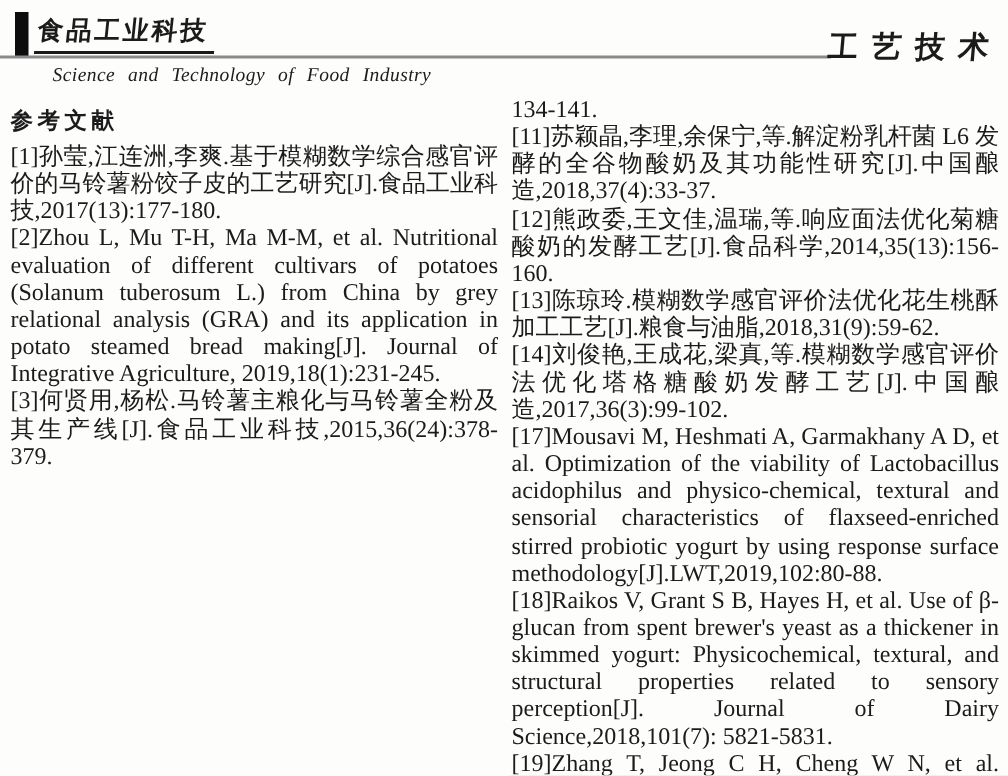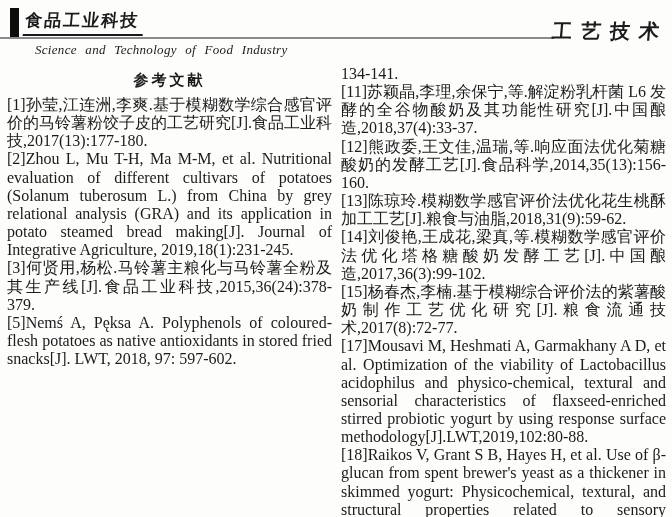--- a/index.html
+++ b/index.html
@@ -52,21 +52,21 @@
   .col { width:325px; }
   .body-par {
     margin:0;
     font-size:14px; line-height:18.6px;
     text-align:justify; text-justify:inter-ideograph;
     letter-spacing:0.4px;
   }
   .ref-heading {
     font-family:"Liberation Sans","DejaVu Sans",sans-serif;
     font-size:15px; font-weight:bold;
-    text-align:center; letter-spacing:3px;
+    letter-spacing:3px;
     margin:6px 0 6px 0;
   }
   .ref, .carry {
     margin:0;
     font-size:16px; line-height:18.15px;
     text-align:justify; text-justify:inter-ideograph;
   }
 </style>
 </head>
 <body>
@@ -82,32 +82,30 @@
   </div>
 
   <div class="cols">
 
     <div class="col">
       <div class="ref-heading">参考文献</div>
       <div class="ref-list">
           <p class="ref">[1]孙莹,江连洲,李爽.基于模糊数学综合感官评价的马铃薯粉饺子皮的工艺研究[J].食品工业科技,2017(13):177-180.</p>
           <p class="ref">[2]Zhou L, Mu T-H, Ma M-M, et al. Nutritional evaluation of different cultivars of potatoes (Solanum tuberosum L.) from China by grey relational analysis (GRA) and its application in potato steamed bread making[J]. Journal of Integrative Agriculture, 2019,18(1):231-245.</p>
           <p class="ref">[3]何贤用,杨松.马铃薯主粮化与马铃薯全粉及其生产线[J].食品工业科技,2015,36(24):378-379.</p>
-          <p class="ref">[5]Nemś A, Pęksa A. Polyphenols of coloured-flesh potatoes as native antioxidants in stored fried snacks[J]. LWT, 2018, 97: 597-602.</p>
         </div>
     </div>
 
     <div class="col">
       <p class="carry">134-141.</p>
       <div class="ref-list">
           <p class="ref">[11]苏颖晶,李理,余保宁,等.解淀粉乳杆菌 L6 发酵的全谷物酸奶及其功能性研究[J].中国酿造,2018,37(4):33-37.</p>
           <p class="ref">[12]熊政委,王文佳,温瑞,等.响应面法优化菊糖酸奶的发酵工艺[J].食品科学,2014,35(13):156-160.</p>
           <p class="ref">[13]陈琼玲.模糊数学感官评价法优化花生桃酥加工工艺[J].粮食与油脂,2018,31(9):59-62.</p>
           <p class="ref">[14]刘俊艳,王成花,梁真,等.模糊数学感官评价法优化塔格糖酸奶发酵工艺[J].中国酿造,2017,36(3):99-102.</p>
-          <p class="ref">[15]杨春杰,李楠.基于模糊综合评价法的紫薯酸奶制作工艺优化研究[J].粮食流通技术,2017(8):72-77.</p>
           <p class="ref">[17]Mousavi M, Heshmati A, Garmakhany A D, et al. Optimization of the viability of Lactobacillus acidophilus and physico-chemical, textural and sensorial characteristics of flaxseed-enriched stirred probiotic yogurt by using response surface methodology[J].LWT,2019,102:80-88.</p>
           <p class="ref">[18]Raikos V, Grant S B, Hayes H, et al. Use of β-glucan from spent brewer's yeast as a thickener in skimmed yogurt: Physicochemical, textural, and structural properties related to sensory perception[J]. Journal of Dairy Science,2018,101(7): 5821-5831.</p>
           <p class="ref">[19]Zhang T, Jeong C H, Cheng W N, et al. Moringa extract</p>
         </div>
     </div>
 
   </div>
 </div>
 
 </body></html>

